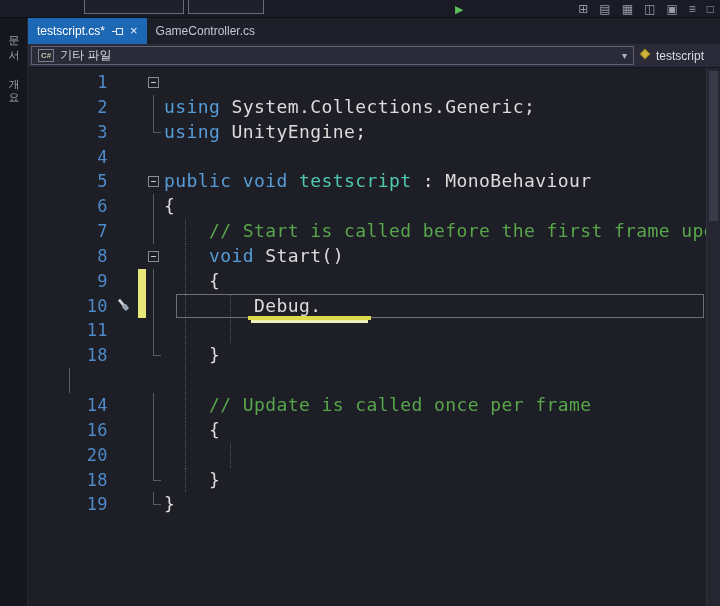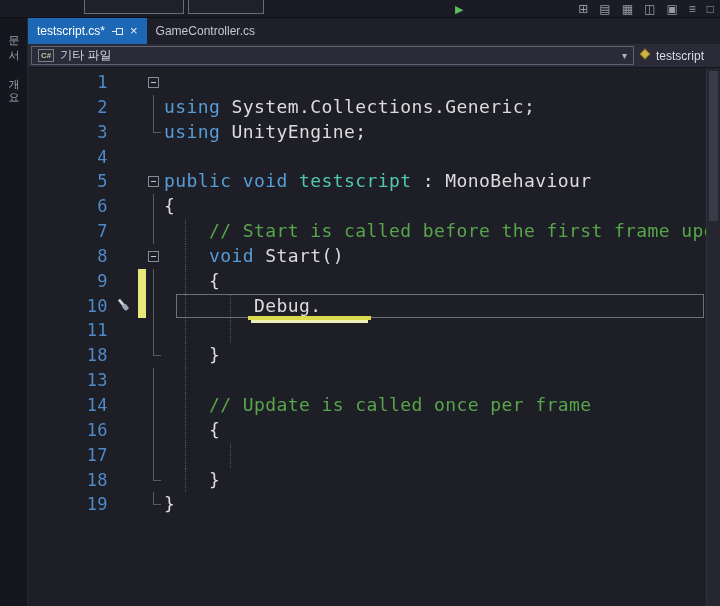--- a/index.html
+++ b/index.html
@@ -135,24 +135,24 @@
           <div class="row"><div class="num">8</div><div class="glyph"></div><div class="chg"></div><div class="fold"><span class="fbox"></span></div><div class="code"><span class="tk-pl">    </span><span class="tk-kw">void</span><span class="tk-pl"> Start()</span></div><div class="guide" style="left: 157px;"></div></div>
           <div class="row"><div class="num">9</div><div class="glyph"></div><div class="chg on"></div><div class="fold"><span class="fbar"></span></div><div class="code"><span class="tk-pl">    {</span></div><div class="guide" style="left: 157px;"></div></div>
           <div class="row"><div class="num">10</div><div class="glyph"><svg width="17" height="17" viewBox="0 0 16 16">
                 <g transform="rotate(-40 8 8)">
                   <rect x="7" y="1" width="2.6" height="7" fill="#cfd2d8"></rect>
                   <rect x="6" y="7.5" width="4.6" height="6" rx="1.5" fill="#9aa3b2"></rect>
                 </g>
               </svg></div><div class="chg on"></div><div class="fold"><span class="fbar"></span></div><div class="code"><span class="tk-pl">        Debug.</span></div><div class="guide" style="left: 157px;"></div><div class="guide" style="left: 202px;"></div><div class="curbox"></div><div class="squiggle" style="left: 219.5px; width: 123.75px;"></div></div>
           <div class="row"><div class="num">11</div><div class="glyph"></div><div class="chg"></div><div class="fold"><span class="fbar"></span></div><div class="code"></div><div class="guide" style="left: 157px;"></div><div class="guide" style="left: 202px;"></div></div>
           <div class="row"><div class="num">18</div><div class="glyph"></div><div class="chg"></div><div class="fold"><span class="fend"></span></div><div class="code"><span class="tk-pl">    }</span></div><div class="guide" style="left: 157px;"></div></div>
-          <div class="row"><div class="num">13</div><div class="glyph"></div><div class="chg"></div><div class="fold"><span class="fbar"></span></div><div class="code"></div><div class="guide" style="left: 157px;"></div></div>
+          <div class="row"><div class="glyph"></div><div class="chg"></div><div class="fold"><span class="fbar"></span></div><div class="code"></div><div class="guide" style="left: 157px;"></div></div>
           <div class="row"><div class="num">14</div><div class="glyph"></div><div class="chg"></div><div class="fold"><span class="fbar"></span></div><div class="code"><span class="tk-cm">    // Update is called once per frame</span></div><div class="guide" style="left: 157px;"></div></div>
           <div class="row"><div class="num">16</div><div class="glyph"></div><div class="chg"></div><div class="fold"><span class="fbar"></span></div><div class="code"><span class="tk-pl">    {</span></div><div class="guide" style="left: 157px;"></div></div>
-          <div class="row"><div class="num">17</div><div class="glyph"></div><div class="chg"></div><div class="fold"><span class="fbar"></span></div><div class="code"></div><div class="guide" style="left: 157px;"></div><div class="guide" style="left: 202px;"></div></div>
+          <div class="row"><div class="num">20</div><div class="glyph"></div><div class="chg"></div><div class="fold"><span class="fbar"></span></div><div class="code"></div><div class="guide" style="left: 157px;"></div><div class="guide" style="left: 202px;"></div></div>
           <div class="row"><div class="num">18</div><div class="glyph"></div><div class="chg"></div><div class="fold"><span class="fend"></span></div><div class="code"><span class="tk-pl">    }</span></div><div class="guide" style="left: 157px;"></div></div>
           <div class="row"><div class="num">19</div><div class="glyph"></div><div class="chg"></div><div class="fold"><span class="fend"></span></div><div class="code"><span class="tk-pl">}</span></div></div>
         </div>
       <div class="scroll">
         <div class="thumb"></div>
       </div>
     </div>
 
   </div>
 </div>

